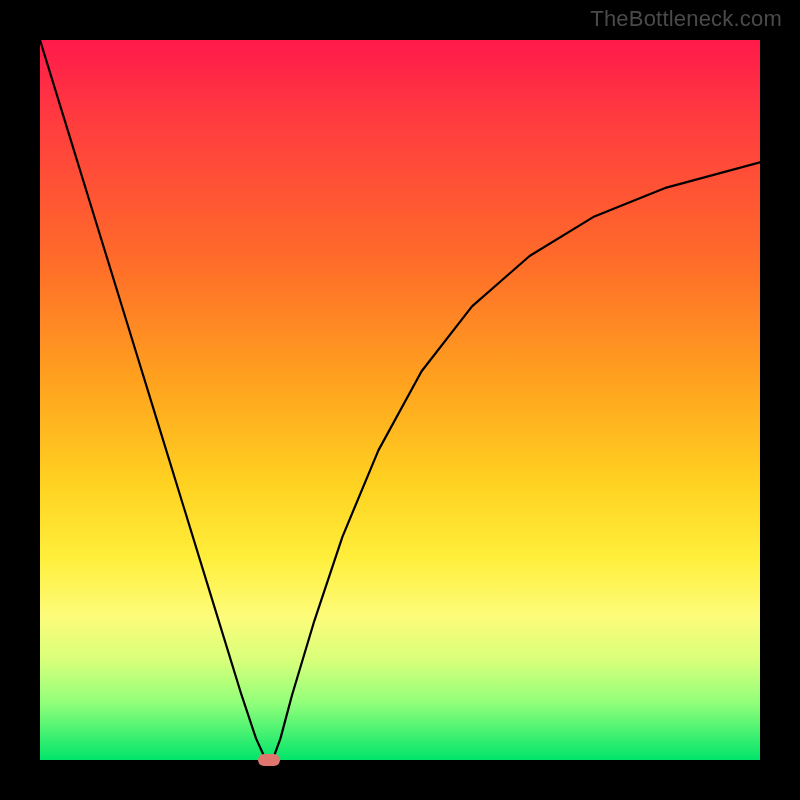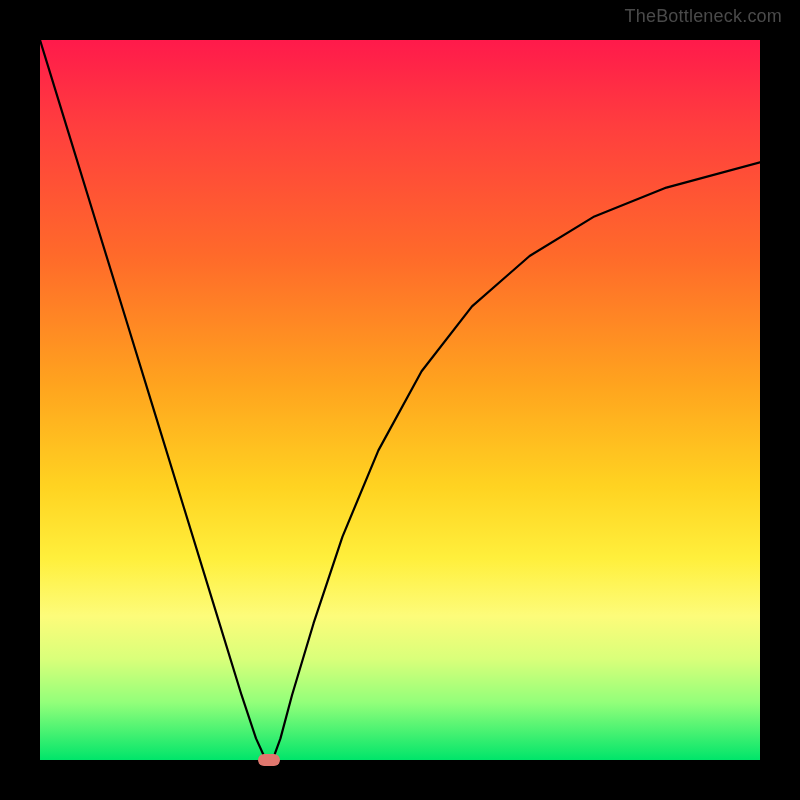--- a/index.html
+++ b/index.html
@@ -35,21 +35,21 @@
       #d9ff7a 86%,
       #93ff7a 92%,
       #00e56a 100%
     );
   }
   .watermark {
     position: absolute;
     top: 6px;
     right: 18px;
     color: #4a4a4a;
-    font-size: 18px;
+    font-size: 22px;
     font-weight: 500;
     letter-spacing: 0.2px;
     user-select: none;
   }
   svg.curve {
     position: absolute;
     inset: 0;
     width: 100%;
     height: 100%;
   }

